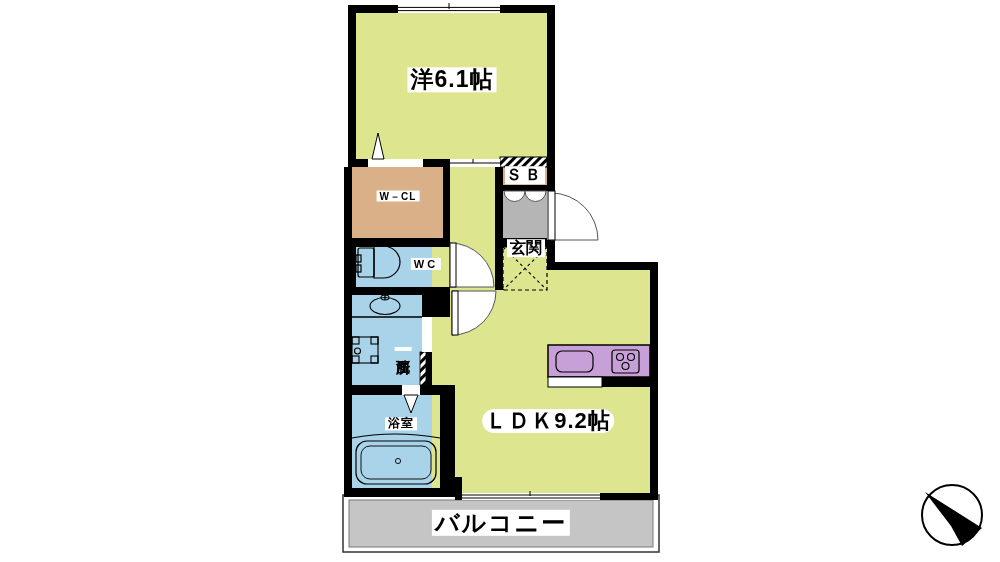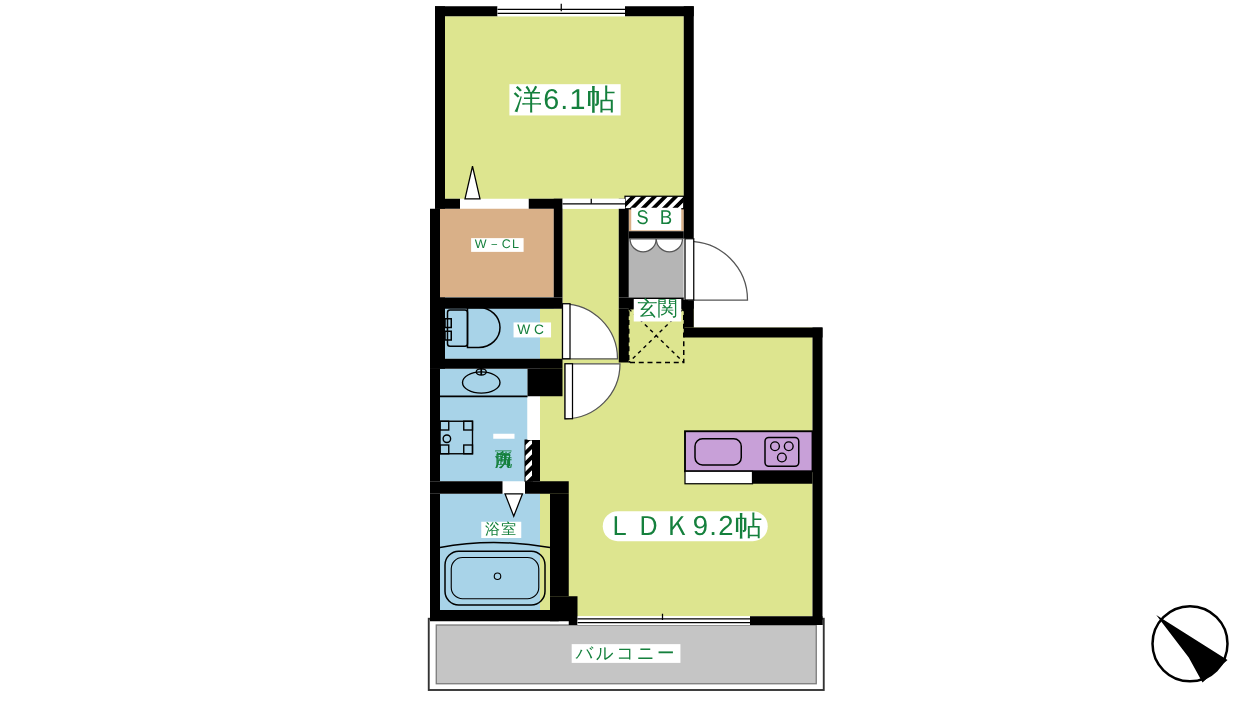--- a/index.html
+++ b/index.html
@@ -1,23 +1,23 @@
 <!DOCTYPE html>
 <html><head>
 <meta charset="utf-8">
 <style>
   html,body{margin:0;padding:0;background:#fff;}
   #stage{position:relative;width:1000px;height:562px;background:#fff;overflow:hidden;
          font-family:"Liberation Sans","DejaVu Sans",sans-serif;}
   #plan-svg{position:absolute;left:0;top:0;}
-  .label{position:absolute;transform:translate(-50%,-50%);background:#fff;color:#15803d;
-         padding:0 3px;line-height:1.1;white-space:nowrap;z-index:5;}
+  .label{position:absolute;transform:translate(-50%,-50%);background:#fff;color:#000000;
+         padding:0 3px;line-height:1.1;white-space:nowrap;z-index:5;font-weight:bold;}
   .lbl-yoshitsu{font-size:23px;letter-spacing:1px;}
   .lbl-ldk{font-size:22px;letter-spacing:1px;border-radius:12px;}
-  .lbl-balcony{font-size:14px;letter-spacing:2px;}
+  .lbl-balcony{font-size:24px;letter-spacing:2px;}
   .lbl-wcl{font-size:10px;letter-spacing:1px;}
   .lbl-sb{font-size:16px;letter-spacing:3px;padding:0 1px;}
   .lbl-genkan{font-size:16px;margin-top:28px;}
   .lbl-wc{font-size:11px;letter-spacing:3px;}
   .lbl-senmen{font-size:14px;writing-mode:vertical-rl;text-orientation:upright;
               padding:2px 0;line-height:1.2;}
   .lbl-yokushitsu{font-size:12px;letter-spacing:1px;}
 </style>
 </head>
 <body>

